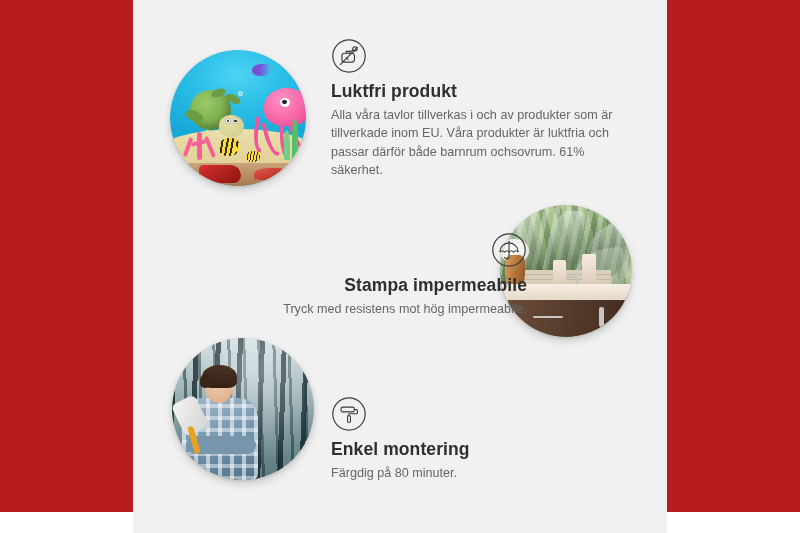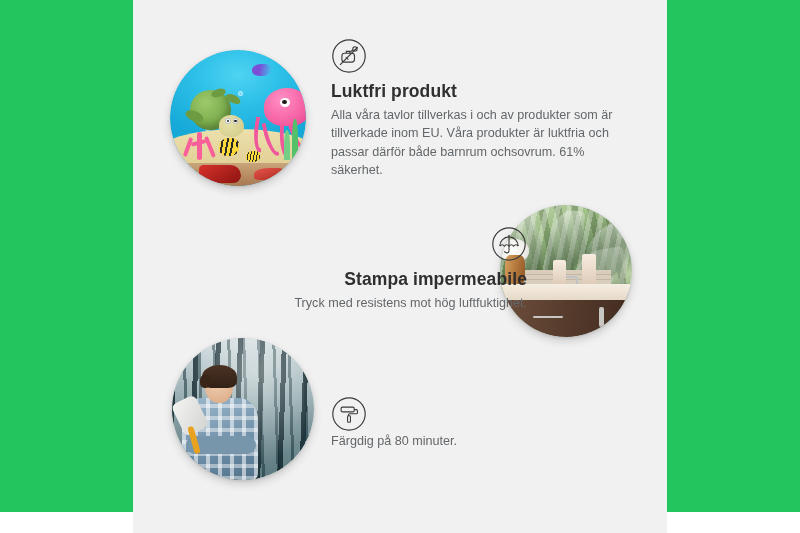--- a/index.html
+++ b/index.html
@@ -14,21 +14,21 @@
     overflow: hidden;
     font-family: "Liberation Sans", sans-serif;
     -webkit-font-smoothing: antialiased;
   }
 
   
   .stage {
     position: relative;
     width: 800px;
     height: 512px;
-    background: #22c55e;
+    background: #b91c1c;
   }
 
   .panel {
     position: absolute;
     left: 133px;
     top: 0;
     width: 534px;
     height: 533px;
     background: #f1f1f1;
     overflow: hidden;
@@ -320,21 +320,21 @@
   .ring {
     width: 36px; height: 36px; display: block;
   }
 
   
   #feature-odourless {
     left: 198px; top: 38px; width: 300px; text-align: left;
   }
   
   #feature-waterproof {
-    left: 78px; top: 226px; width: 316px; text-align: right;
+    left: 78px; top: 232px; width: 316px; text-align: right;
   }
   #feature-waterproof .icon-wrap { text-align: right; }
   #feature-waterproof .ring { margin-left: auto; }
 
   
   #feature-mounting {
     left: 198px; top: 396px; width: 290px; text-align: left;
   }
 </style>
 </head>
@@ -440,29 +440,30 @@
         <svg class="ring" viewBox="0 0 40 40" fill="none">
           <circle cx="20" cy="20" r="18" stroke="#3a3a3a" stroke-width="1.3"></circle>
           <path d="M9.8 22.3c0-5.6 4.6-10.2 10.2-10.2s10.2 4.6 10.2 10.2" stroke="#3a3a3a" stroke-width="1.3"></path>
           <path d="M9.8 22.3c1.7-2 3.4-2 5.1 0 1.7-2 3.4-2 5.1 0 1.7-2 3.4-2 5.1 0 1.7-2 3.4-2 5.1 0" stroke="#3a3a3a" stroke-width="1.25"></path>
           <path d="M20 12.1v15.1" stroke="#3a3a3a" stroke-width="1.25"></path>
           <path d="M20 27.2c0 1.6-1.2 2.7-2.6 2.7-1.3 0-2.3-.9-2.4-2.1" stroke="#3a3a3a" stroke-width="1.25"></path>
           <circle cx="20" cy="10.9" r="1" fill="#3a3a3a"></circle>
         </svg>
       </span>
       <div class="title">Stampa impermeabile</div>
-      <p class="body">Tryck med resistens mot hög luftfuktighet.</p>
+      <p class="body">Tryck med resistens mot hög impermeabile.</p>
     </div>
 
     <div class="feature" id="feature-mounting">
       <span class="icon-wrap">
         <svg class="ring" viewBox="0 0 40 40" fill="none">
           <circle cx="20" cy="20" r="18" stroke="#3a3a3a" stroke-width="1.3"></circle>
           <rect x="11.2" y="12.4" width="14.6" height="5.3" rx="1.6" stroke="#3a3a3a" stroke-width="1.25"></rect>
           <path d="M25.8 15.1h2.4c.7 0 1.2.5 1.2 1.2v2.3c0 .7-.5 1.2-1.2 1.2h-7.6c-.7 0-1.2.5-1.2 1.2v1" stroke="#3a3a3a" stroke-width="1.2"></path>
           <rect x="18.4" y="22" width="3.2" height="7.2" rx="1" stroke="#3a3a3a" stroke-width="1.2"></rect>
         </svg>
       </span>
+      <div class="title">Enkel montering</div>
       <p class="body">Färgdig på 80 minuter.</p>
     </div>
 
   </div>
 </div>
 
 </body></html>

